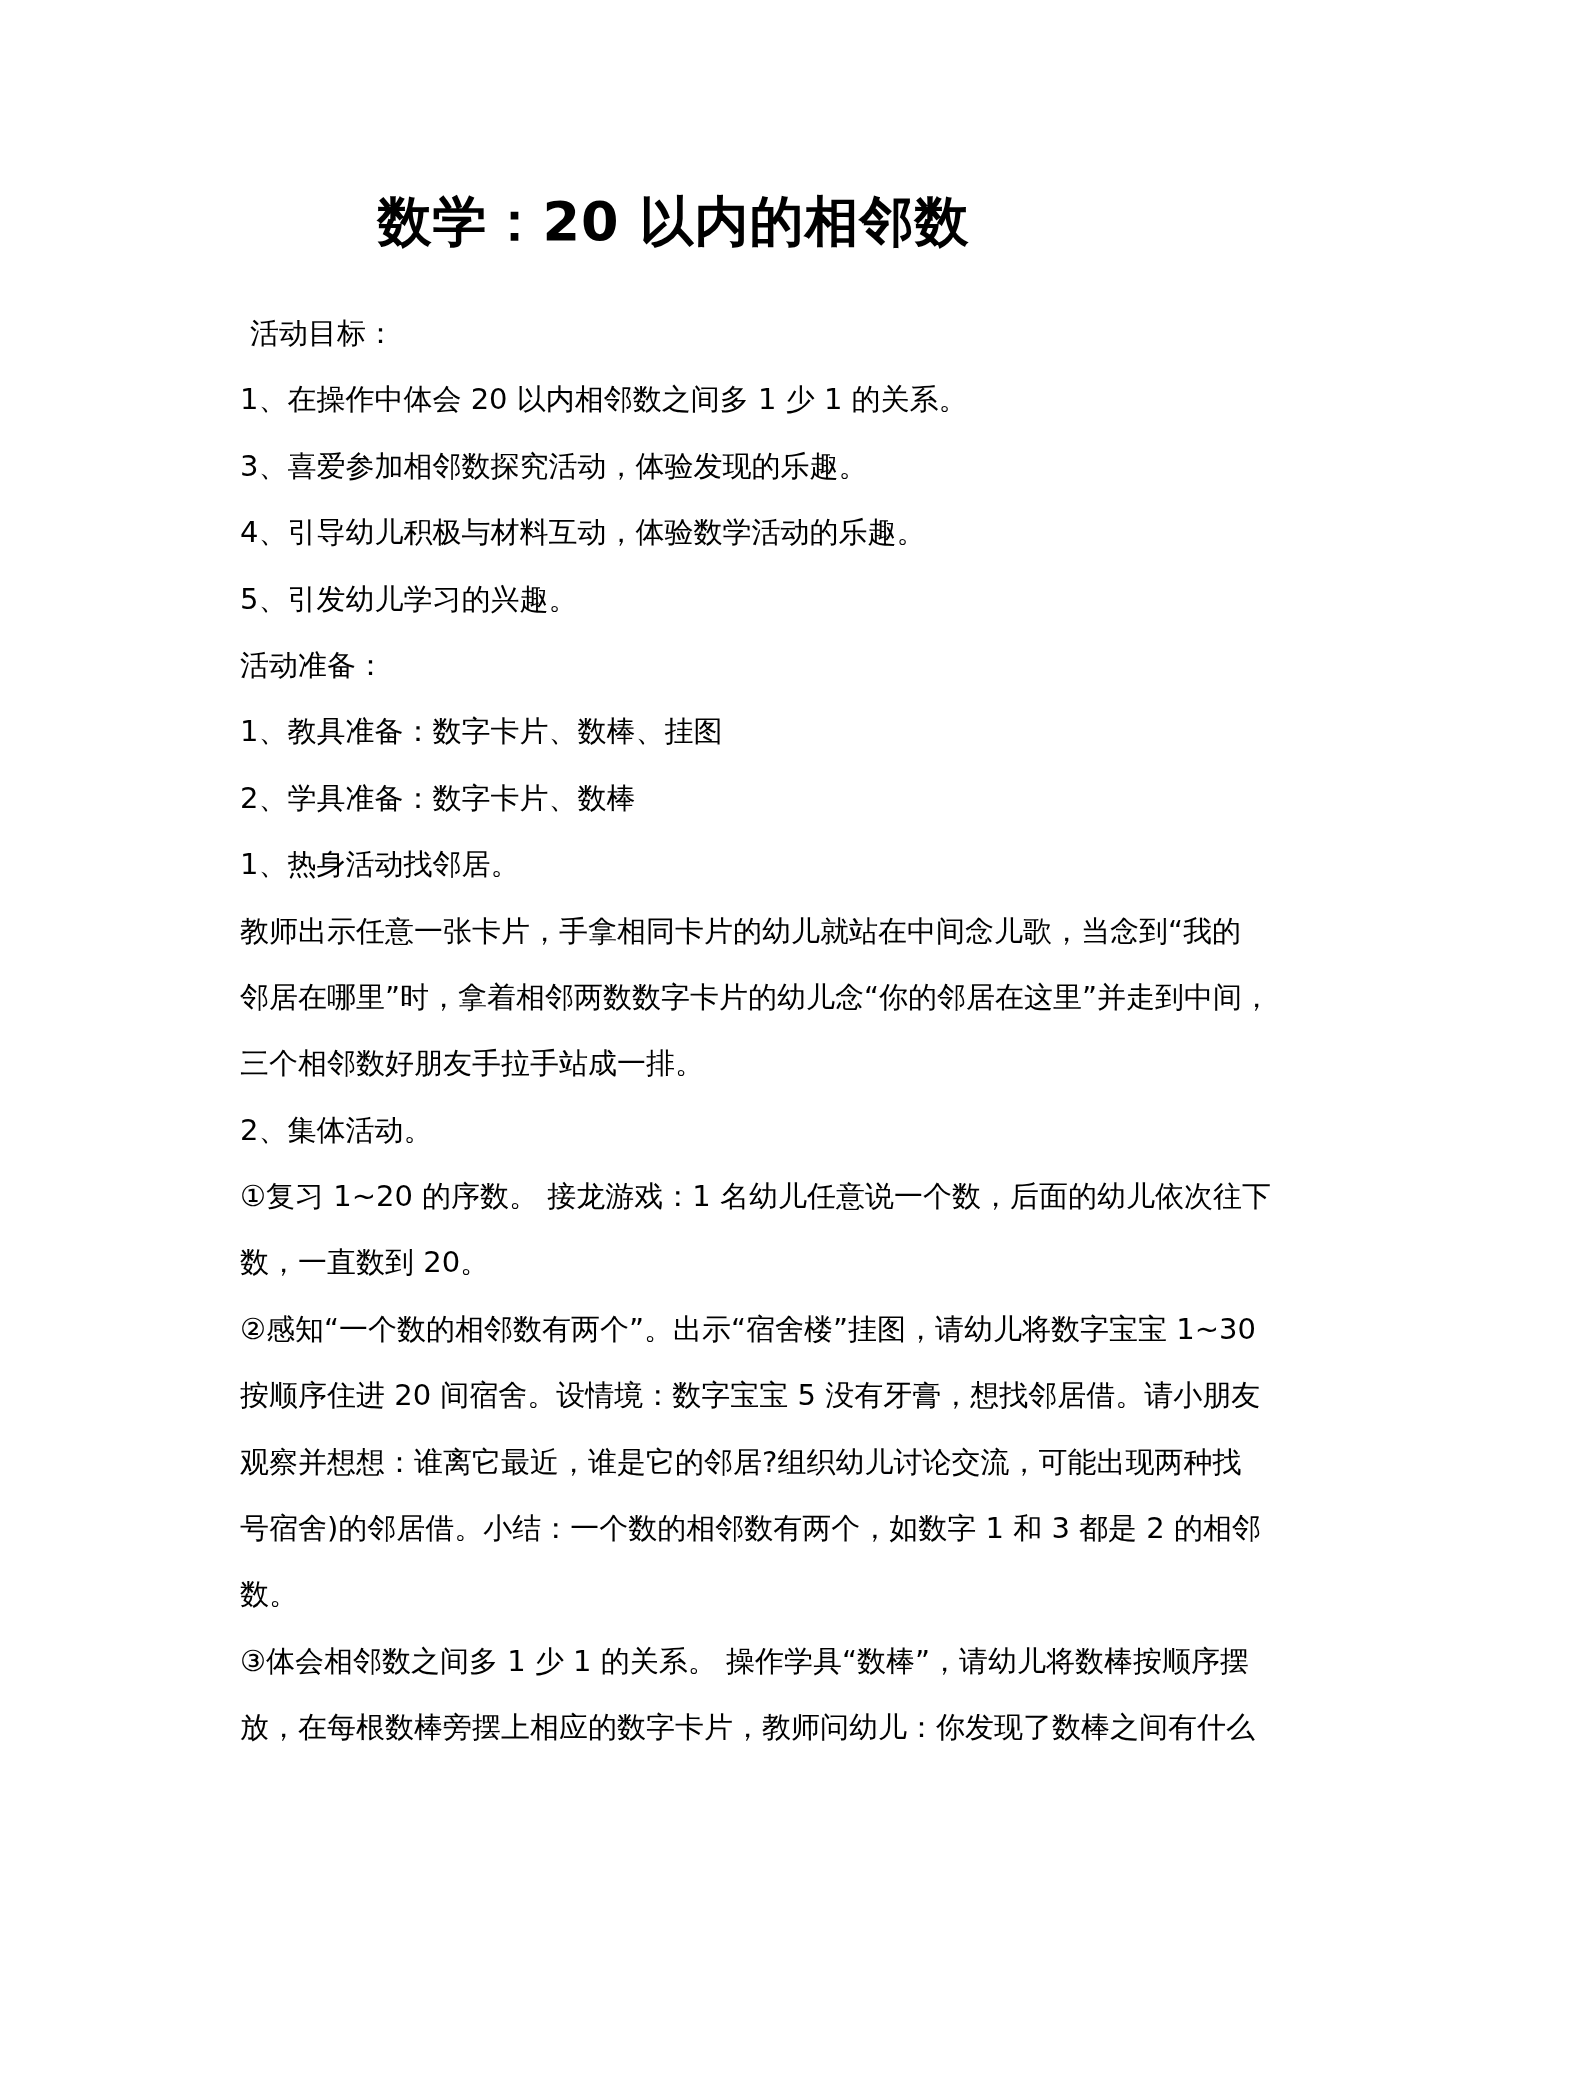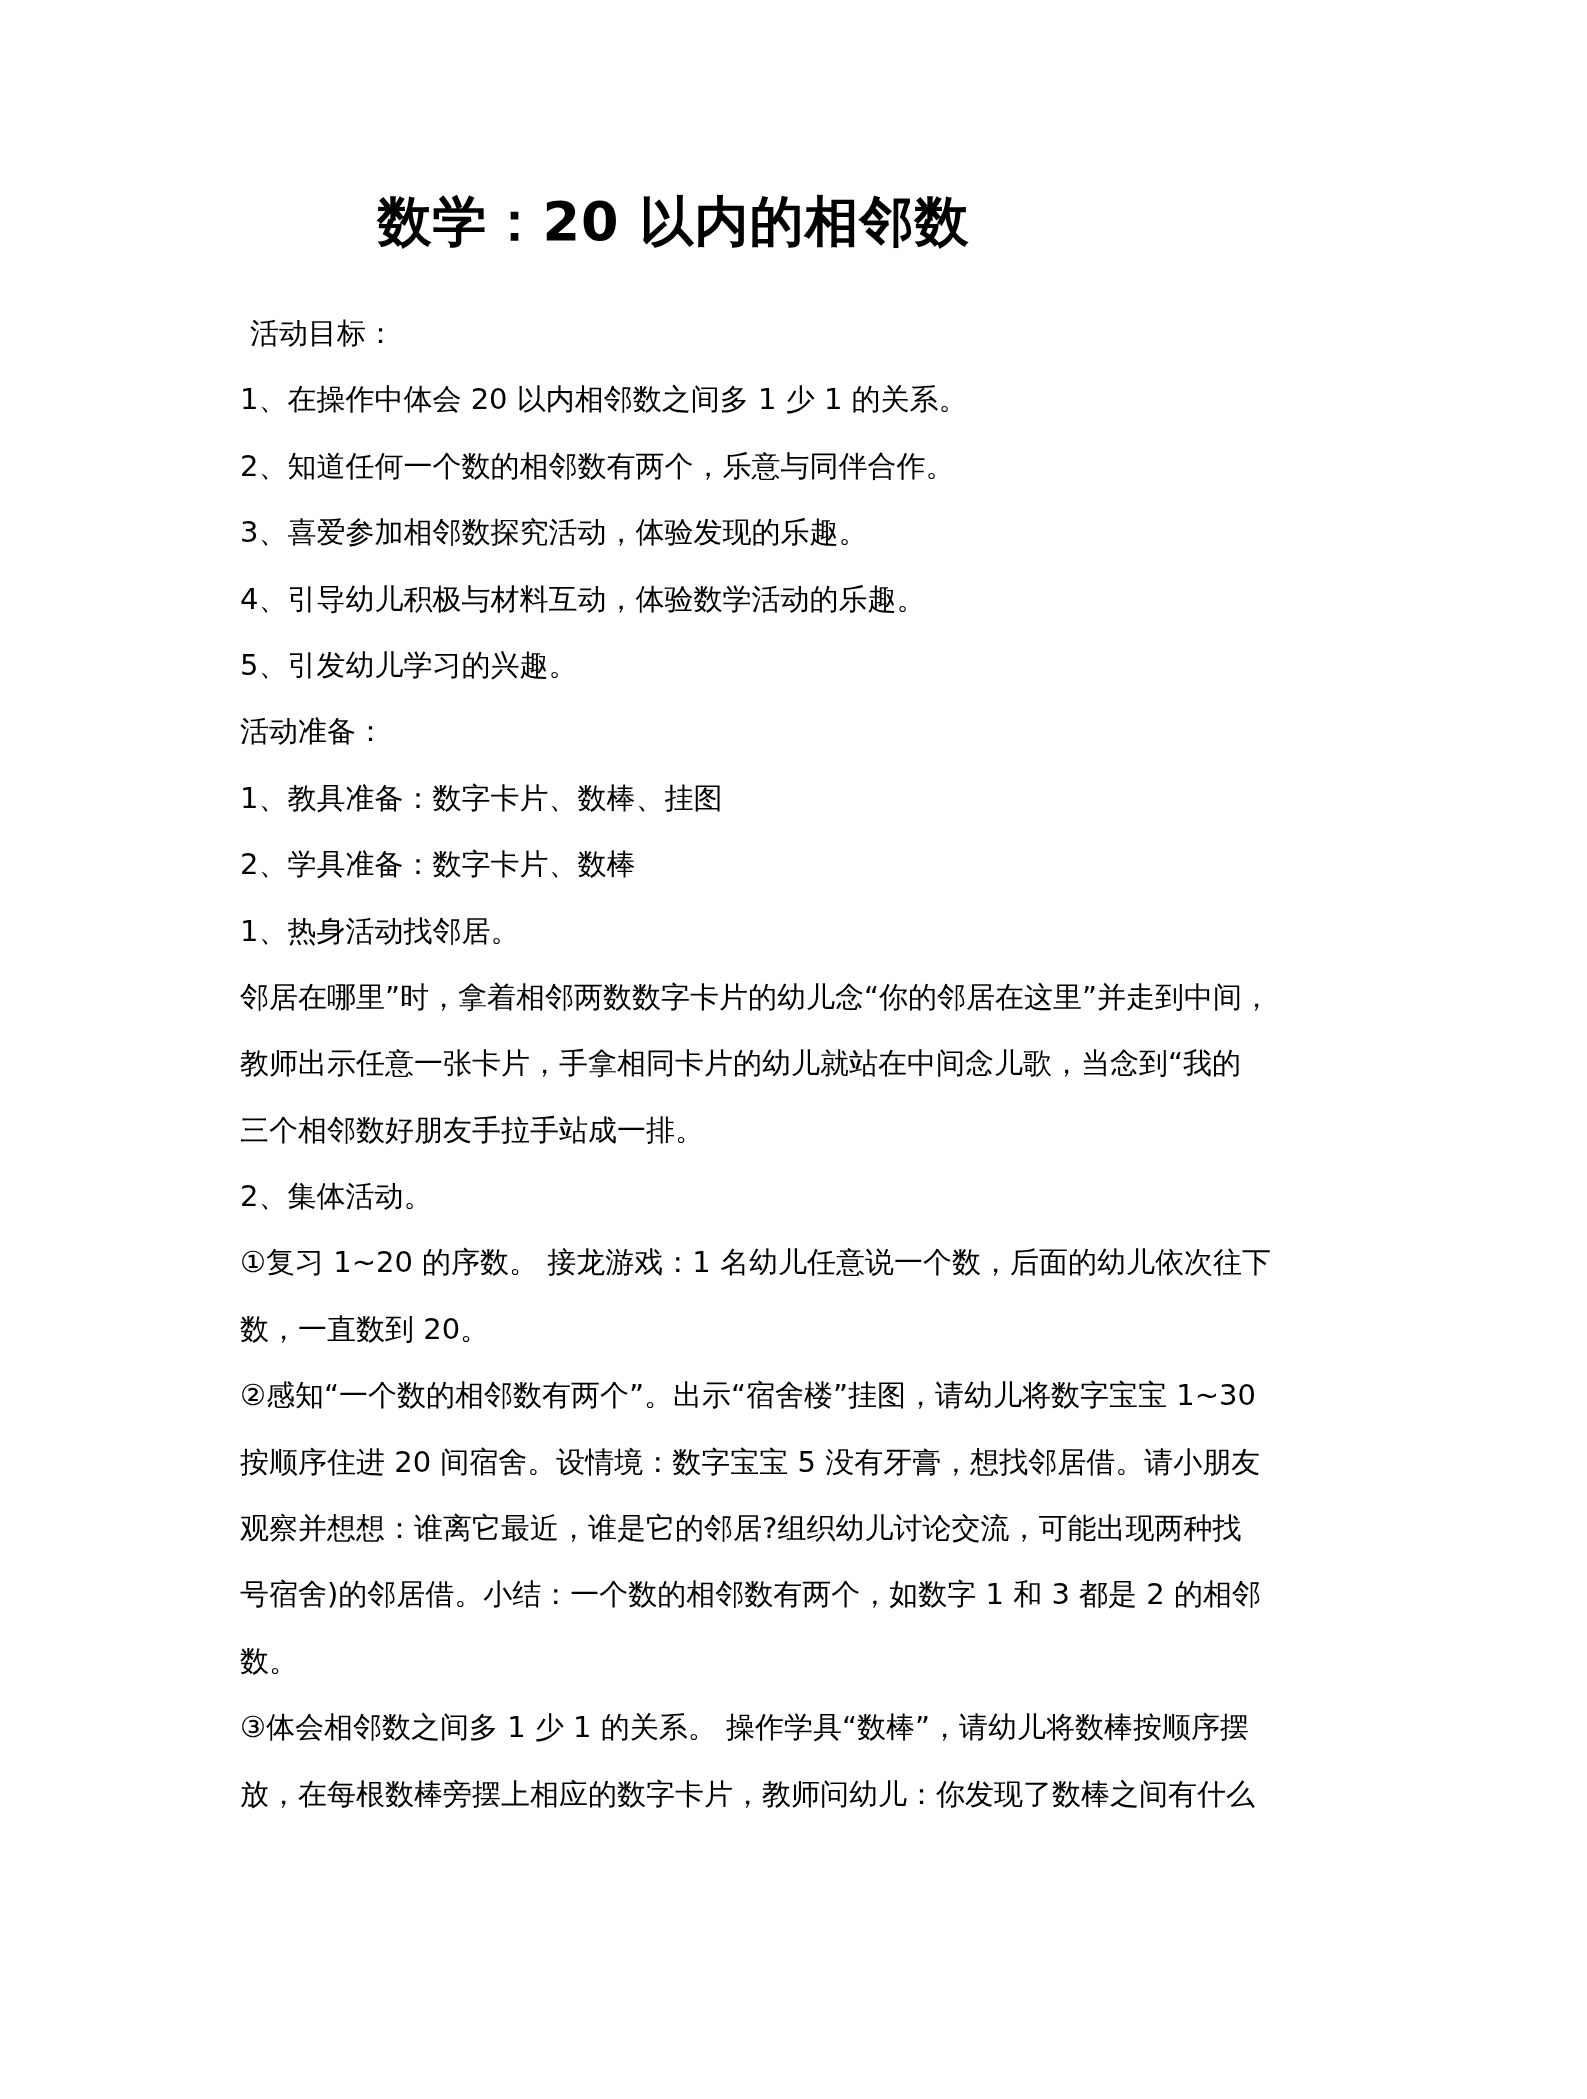--- a/index.html
+++ b/index.html
@@ -45,30 +45,29 @@
     }
   </style>
 </head>
 <body>
 
 <h1 class="title">数学：20 以内的相邻数</h1>
 
 <div class="doc-body">
   <div class="line indent">活动目标：</div>
   <div class="line">1、在操作中体会 20 以内相邻数之间多 1 少 1 的关系。</div>
-  <div class="line">2、知道任何一个数的相邻数有两个，乐意与同伴合作。</div>
   <div class="line">3、喜爱参加相邻数探究活动，体验发现的乐趣。</div>
   <div class="line">4、引导幼儿积极与材料互动，体验数学活动的乐趣。</div>
   <div class="line">5、引发幼儿学习的兴趣。</div>
   <div class="line">活动准备：</div>
   <div class="line">1、教具准备：数字卡片、数棒、挂图</div>
   <div class="line">2、学具准备：数字卡片、数棒</div>
   <div class="line">1、热身活动找邻居。</div>
+  <div class="line">教师出示任意一张卡片，手拿相同卡片的幼儿就站在中间念儿歌，当念到“我的</div>
   <div class="line">邻居在哪里”时，拿着相邻两数数字卡片的幼儿念“你的邻居在这里”并走到中间，</div>
-  <div class="line">教师出示任意一张卡片，手拿相同卡片的幼儿就站在中间念儿歌，当念到“我的</div>
   <div class="line">三个相邻数好朋友手拉手站成一排。</div>
   <div class="line">2、集体活动。</div>
   <div class="line">①复习 1~20 的序数。 接龙游戏：1 名幼儿任意说一个数，后面的幼儿依次往下</div>
   <div class="line">数，一直数到 20。</div>
   <div class="line">②感知“一个数的相邻数有两个”。出示“宿舍楼”挂图，请幼儿将数字宝宝 1~30</div>
   <div class="line">按顺序住进 20 间宿舍。设情境：数字宝宝 5 没有牙膏，想找邻居借。请小朋友</div>
   <div class="line">观察并想想：谁离它最近，谁是它的邻居?组织幼儿讨论交流，可能出现两种找</div>
   <div class="line">号宿舍)的邻居借。小结：一个数的相邻数有两个，如数字 1 和 3 都是 2 的相邻</div>
   <div class="line">数。</div>
   <div class="line">③体会相邻数之间多 1 少 1 的关系。 操作学具“数棒”，请幼儿将数棒按顺序摆</div>

